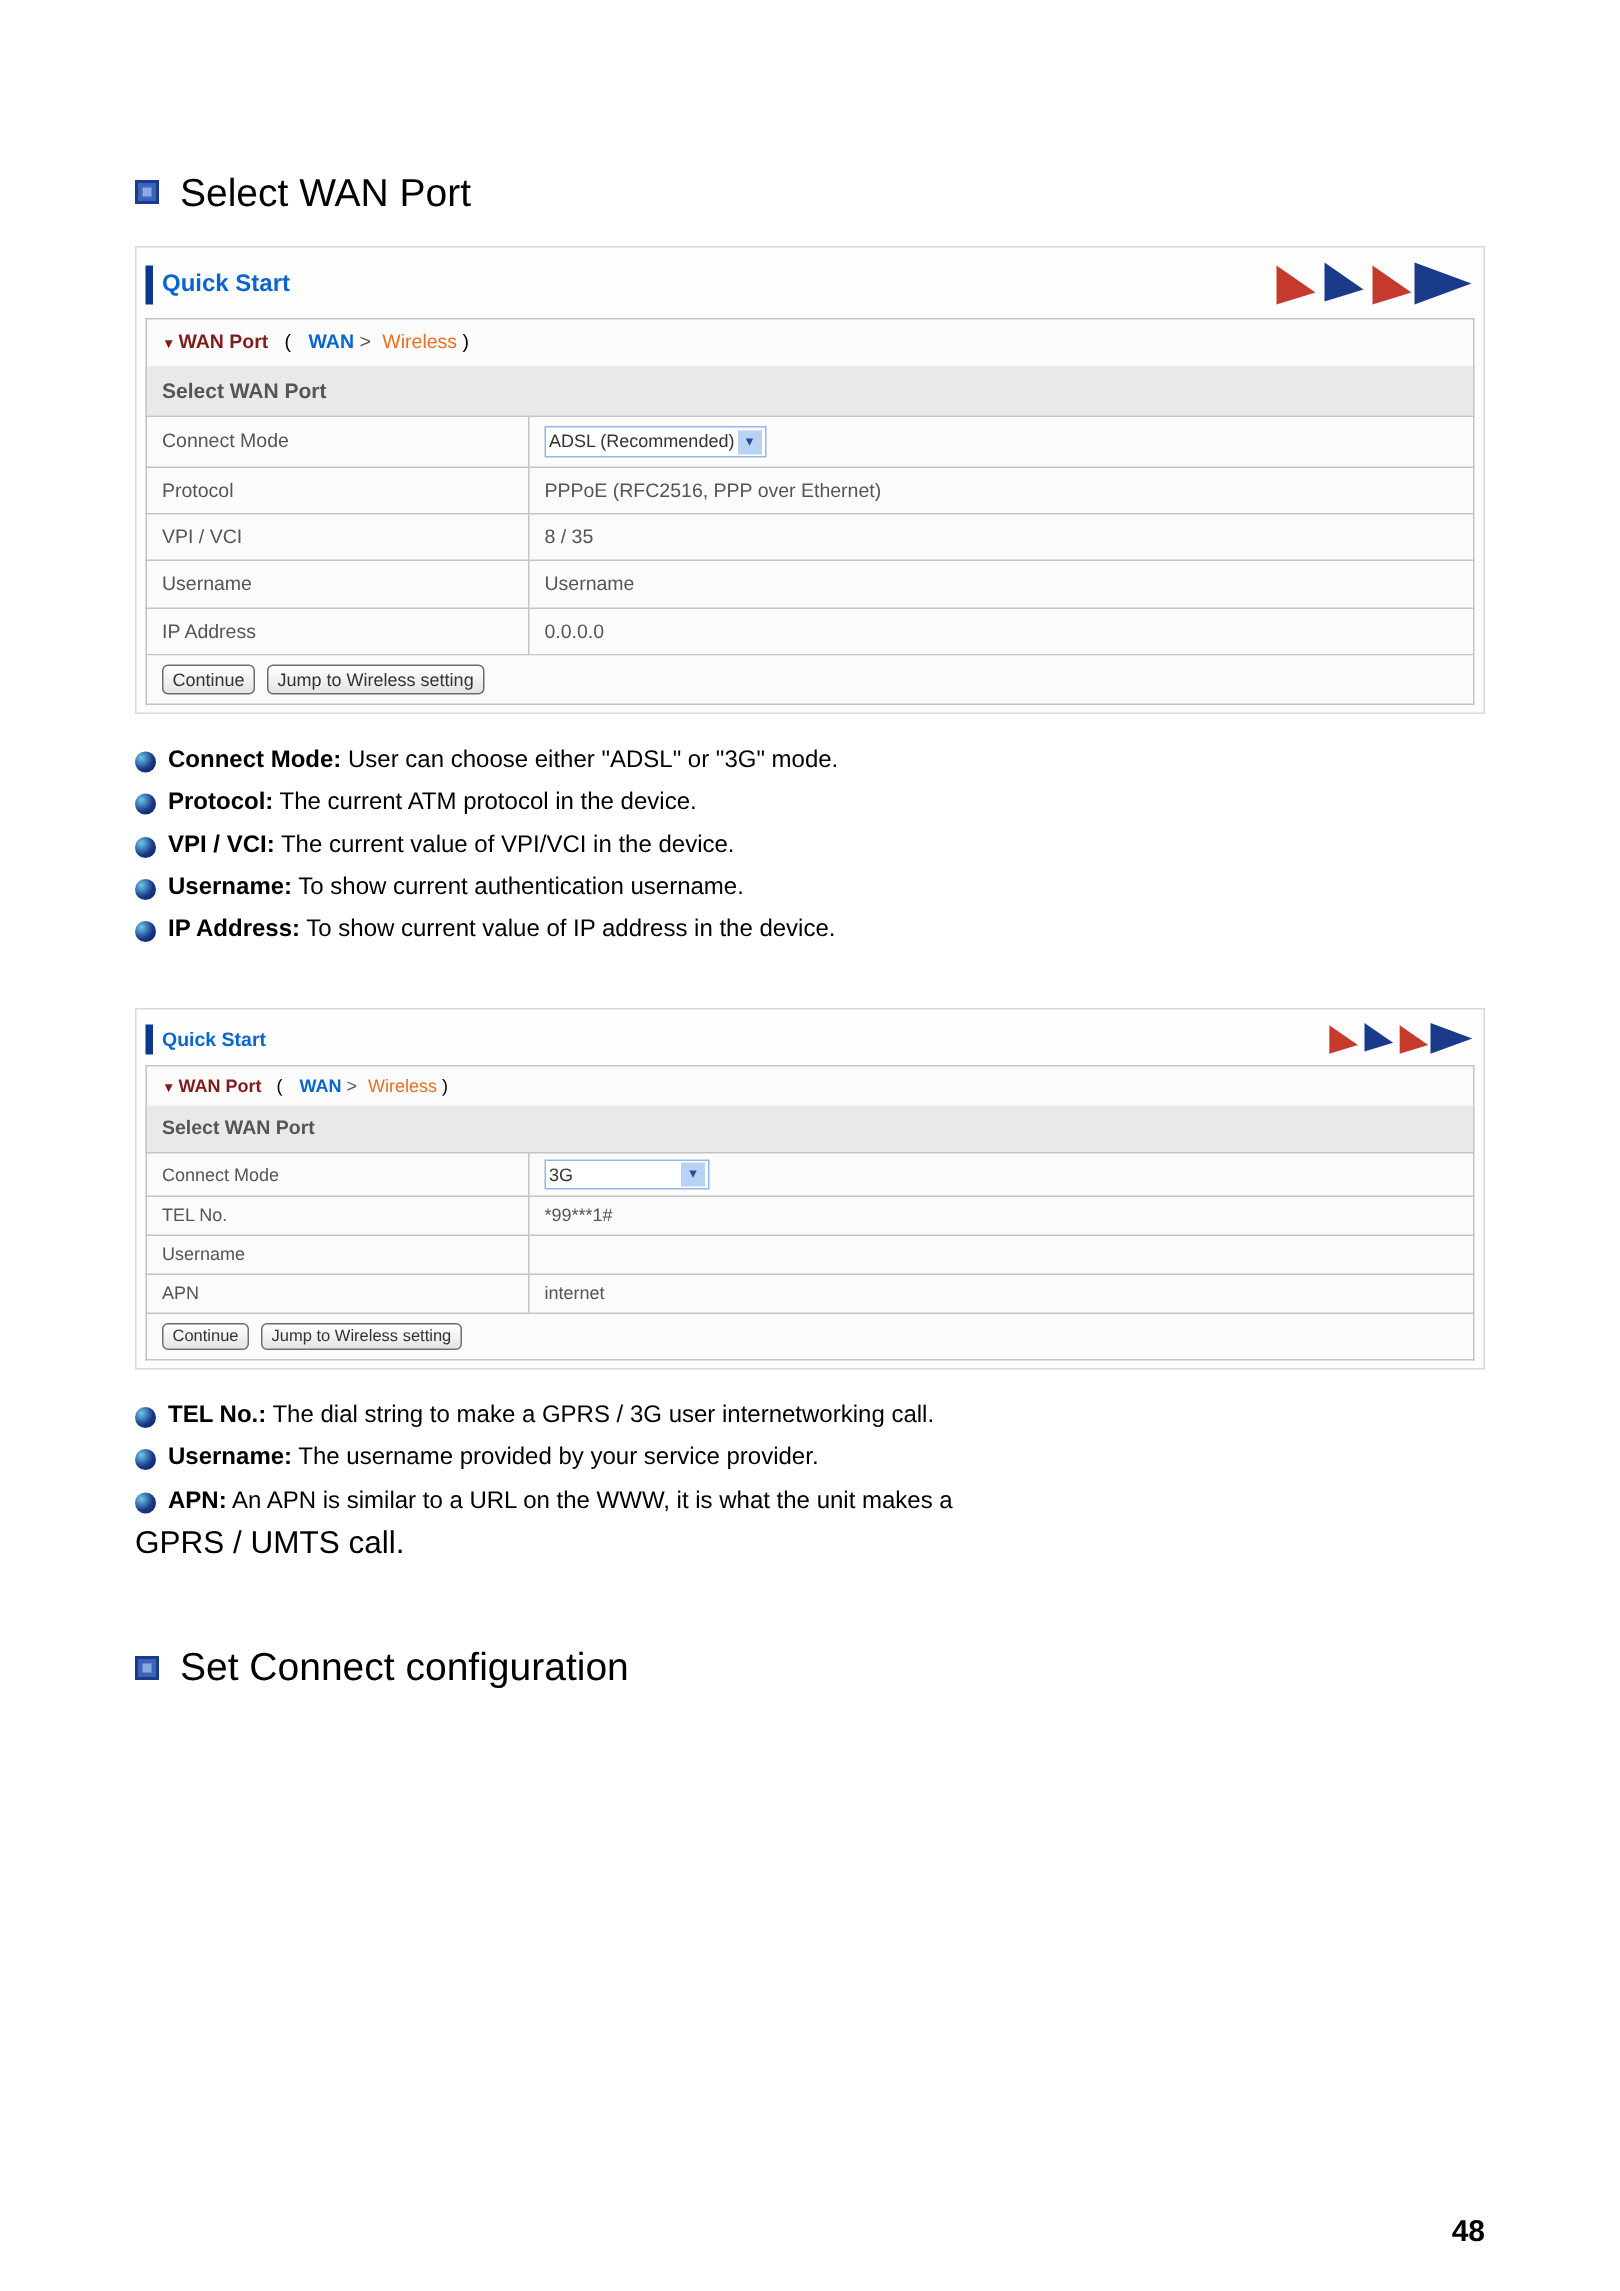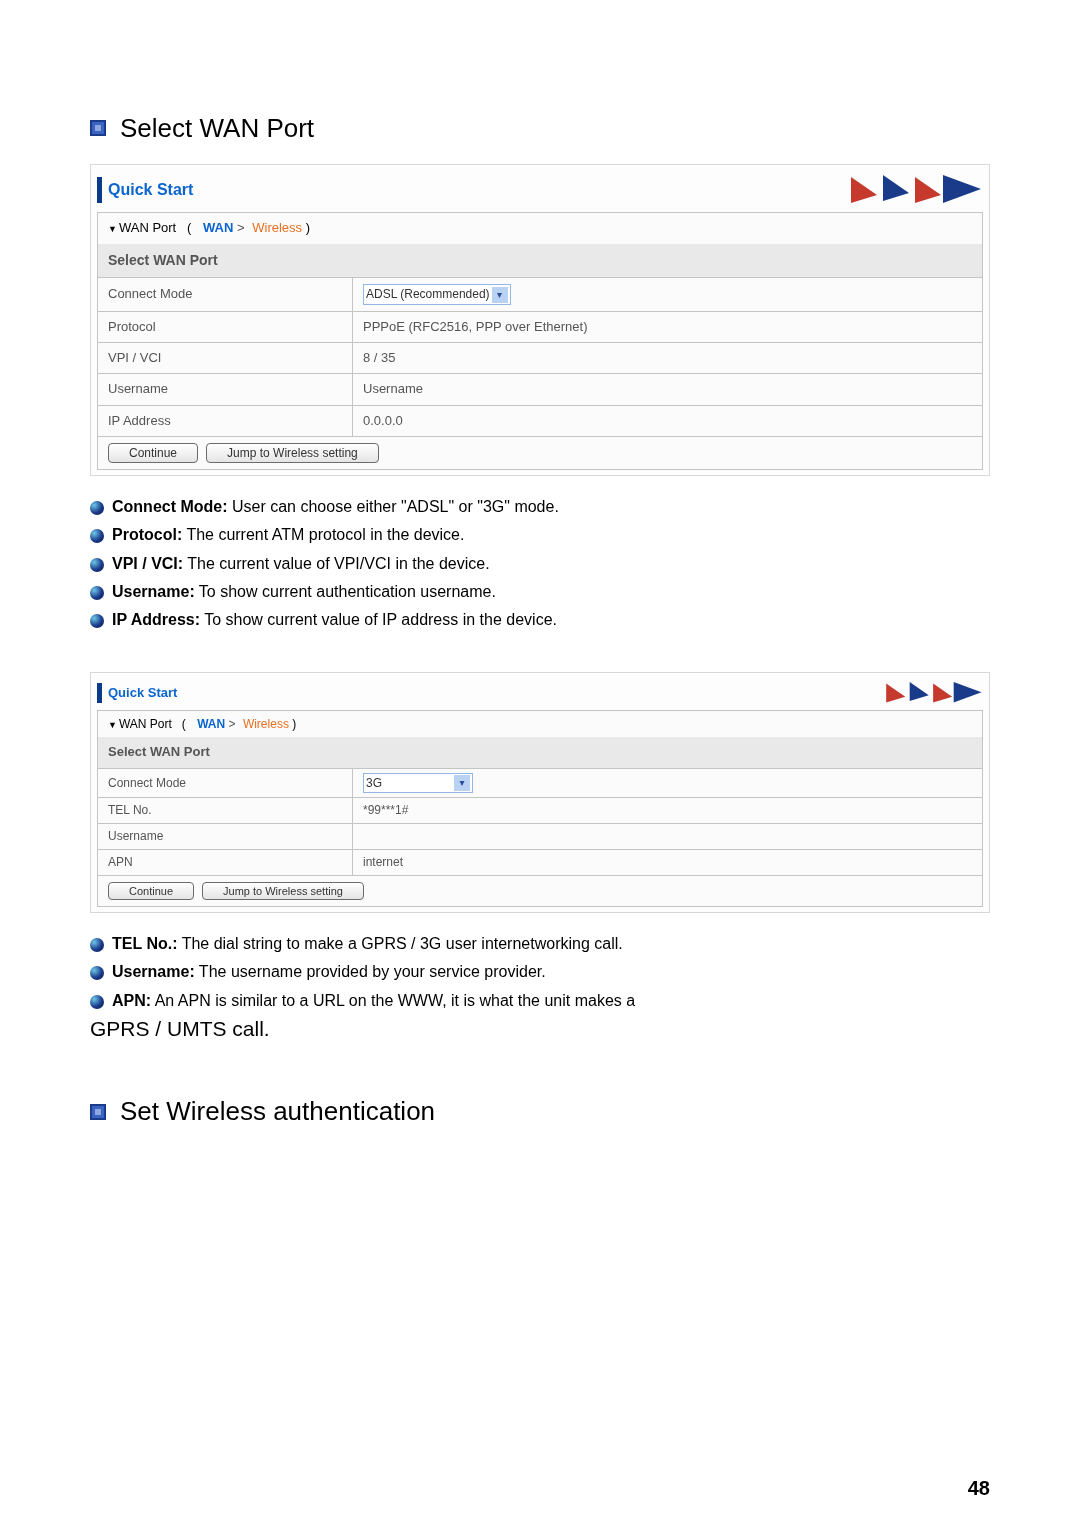--- a/index.html
+++ b/index.html
@@ -68,21 +68,21 @@
     }
     .logo svg { width: 150px; height: 38px; }
     .breadcrumb-row {
       border: 1px solid #c4c4c4;
       border-bottom: none;
       background: #fbfbfb;
       padding: 6px 10px;
       font-size: 13px;
       margin-top: 2px;
     }
-    .breadcrumb-row .crumb1 { color: #000000; font-weight: normal; }
+    .breadcrumb-row .crumb1 { color: #7f1d1d; font-weight: bold; }
     .breadcrumb-row .crumb1::before { content: "\25BC"; font-size: 9px; margin-right:2px; }
     .breadcrumb-row .crumb2 { color: #0b65cf; font-weight: bold; margin-left: 8px; }
     .breadcrumb-row .crumb3 { color: #e86f1f; margin-left: 4px; }
     .subhead-row {
       background: #e9e9e9;
       border: 1px solid #c4c4c4;
       border-top: none;
       border-bottom: none;
       padding: 7px 10px;
       font-weight: bold;
@@ -105,21 +105,21 @@
     .btn-row {
       border: 1px solid #c4c4c4;
       border-top: none;
       background: #fbfbfb;
       padding: 6px 10px;
       display: flex;
       gap: 8px;
     }
     .btn {
       font-size: 12px;
-      padding: 2px 20px;
+      padding: 2px 6px;
       border: 1px solid #6c6c6c;
       border-radius: 4px;
       background: linear-gradient(#ffffff, #e4e4e4);
       color: #333;
       cursor: pointer;
     }
     .select-ctl {
       border: 1px solid #94b7e6;
       font-size: 12px;
       padding: 1px 2px;
@@ -328,16 +328,16 @@
   </div>
   <div class="item">
     <span class="sphere"></span>
     <span class="desc-text"><b>APN:</b><span> An APN is similar to a URL on the WWW, it is what the unit makes a</span></span>
   </div>
   <div class="plain-line">GPRS / UMTS call.</div>
 </div>
 
 <div class="section-heading">
   <span class="sq-bullet"></span>
-  <span>Set Wireless authentication</span>
+  <span>Set Connect configuration</span>
 </div>
 
 <div class="page-num">48</div>
 
 </body></html>

